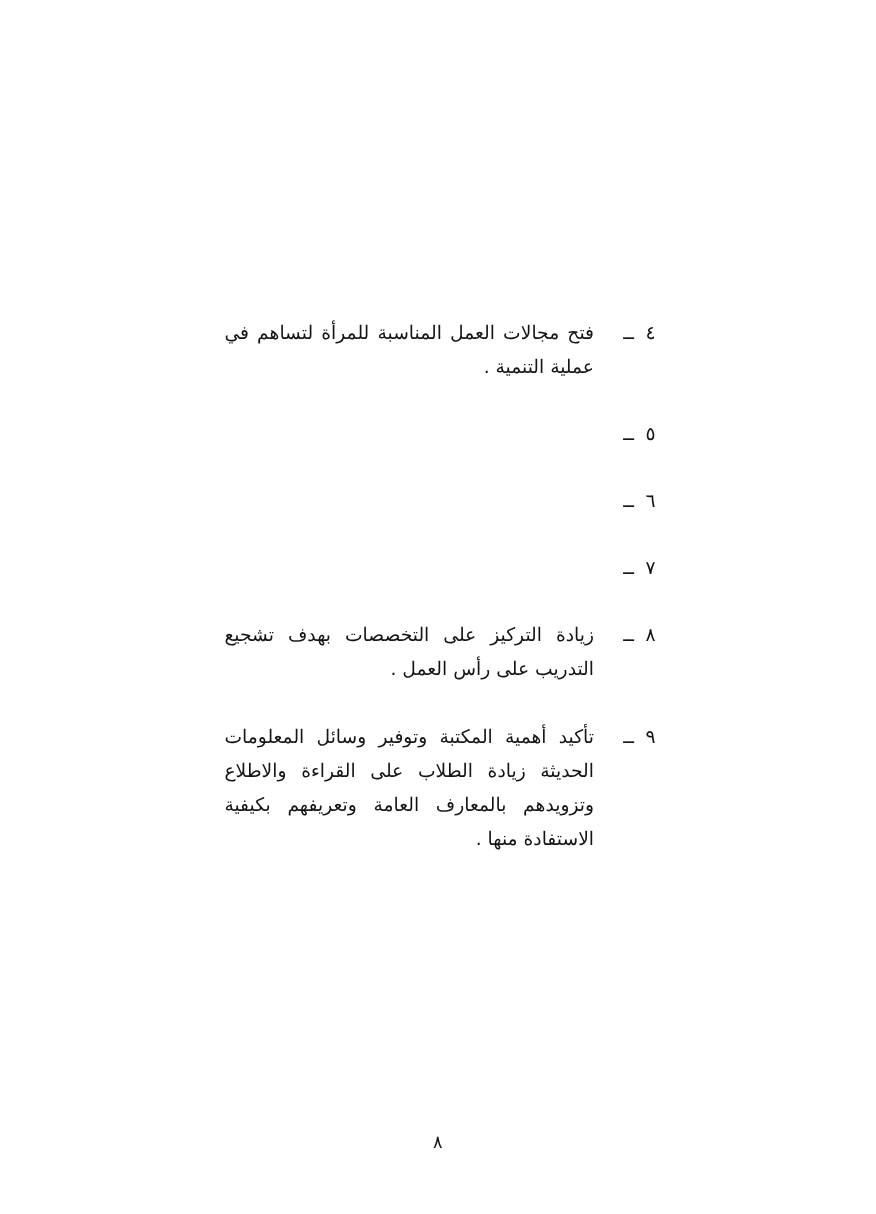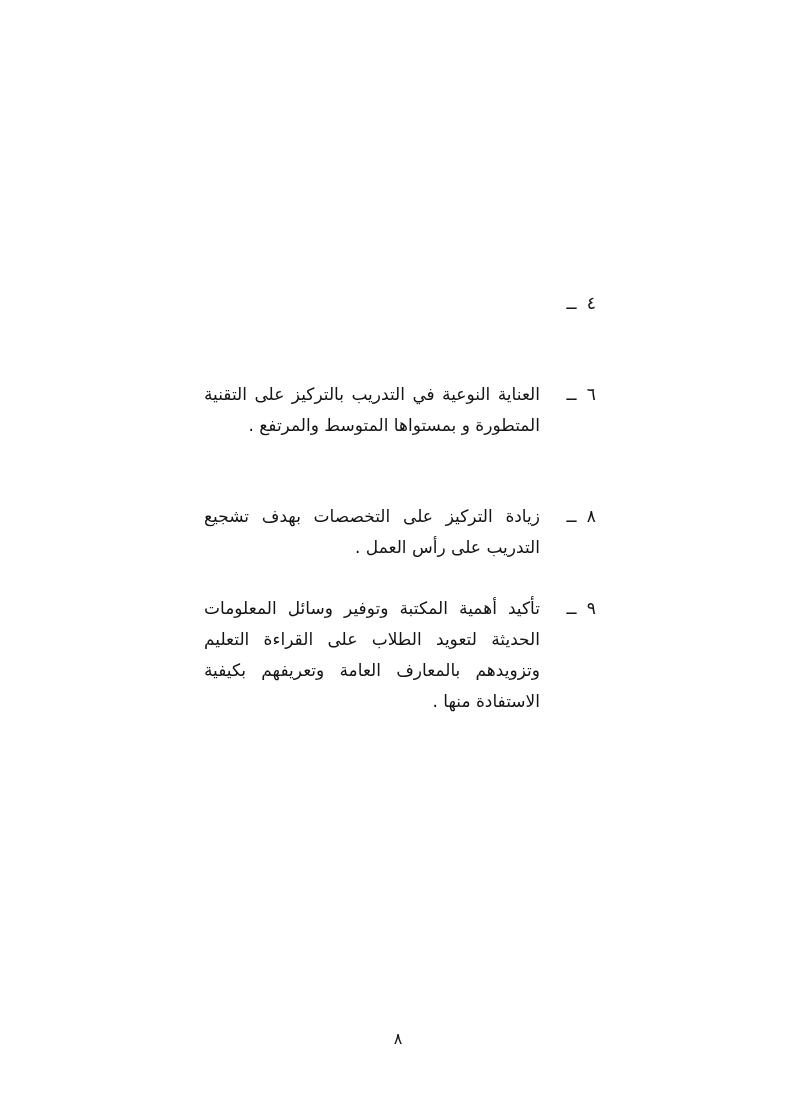--- a/index.html
+++ b/index.html
@@ -61,48 +61,56 @@
 <body>
 
 <div class="page">
   <div class="content">
 
     <div class="item">
       <span class="num-wrap">
         <span class="num">٤</span>
         <span class="dash">ــ</span>
       </span>
+      <p class="text">فتح مجالات العمل المناسبة للمرأة لتساهم في عملية التنمية .</p>
     </div>
 
     <div class="item">
+      <span class="num-wrap">
+        <span class="num">٥</span>
+        <span class="dash">ــ</span>
+      </span>
     </div>
 
     <div class="item">
       <span class="num-wrap">
         <span class="num">٦</span>
         <span class="dash">ــ</span>
       </span>
-      <p class="text">العناية النوعية في التدريب بالتركيز على التقنية المتطورة و بمستواها المتوسط والمرتفع .</p>
     </div>
 
     <div class="item">
+      <span class="num-wrap">
+        <span class="num">٧</span>
+        <span class="dash">ــ</span>
+      </span>
     </div>
 
     <div class="item">
       <span class="num-wrap">
         <span class="num">٨</span>
         <span class="dash">ــ</span>
       </span>
       <p class="text">زيادة التركيز على التخصصات بهدف تشجيع التدريب على رأس العمل .</p>
     </div>
 
     <div class="item">
       <span class="num-wrap">
         <span class="num">٩</span>
         <span class="dash">ــ</span>
       </span>
-      <p class="text">تأكيد أهمية المكتبة وتوفير وسائل المعلومات الحديثة لتعويد الطلاب على القراءة التعليم وتزويدهم بالمعارف العامة وتعريفهم بكيفية الاستفادة منها .</p>
+      <p class="text">تأكيد أهمية المكتبة وتوفير وسائل المعلومات الحديثة زيادة الطلاب على القراءة والاطلاع وتزويدهم بالمعارف العامة وتعريفهم بكيفية الاستفادة منها .</p>
     </div>
 
   </div>
 
   <div class="page-number">٨</div>
 </div>
 
 </body></html>

